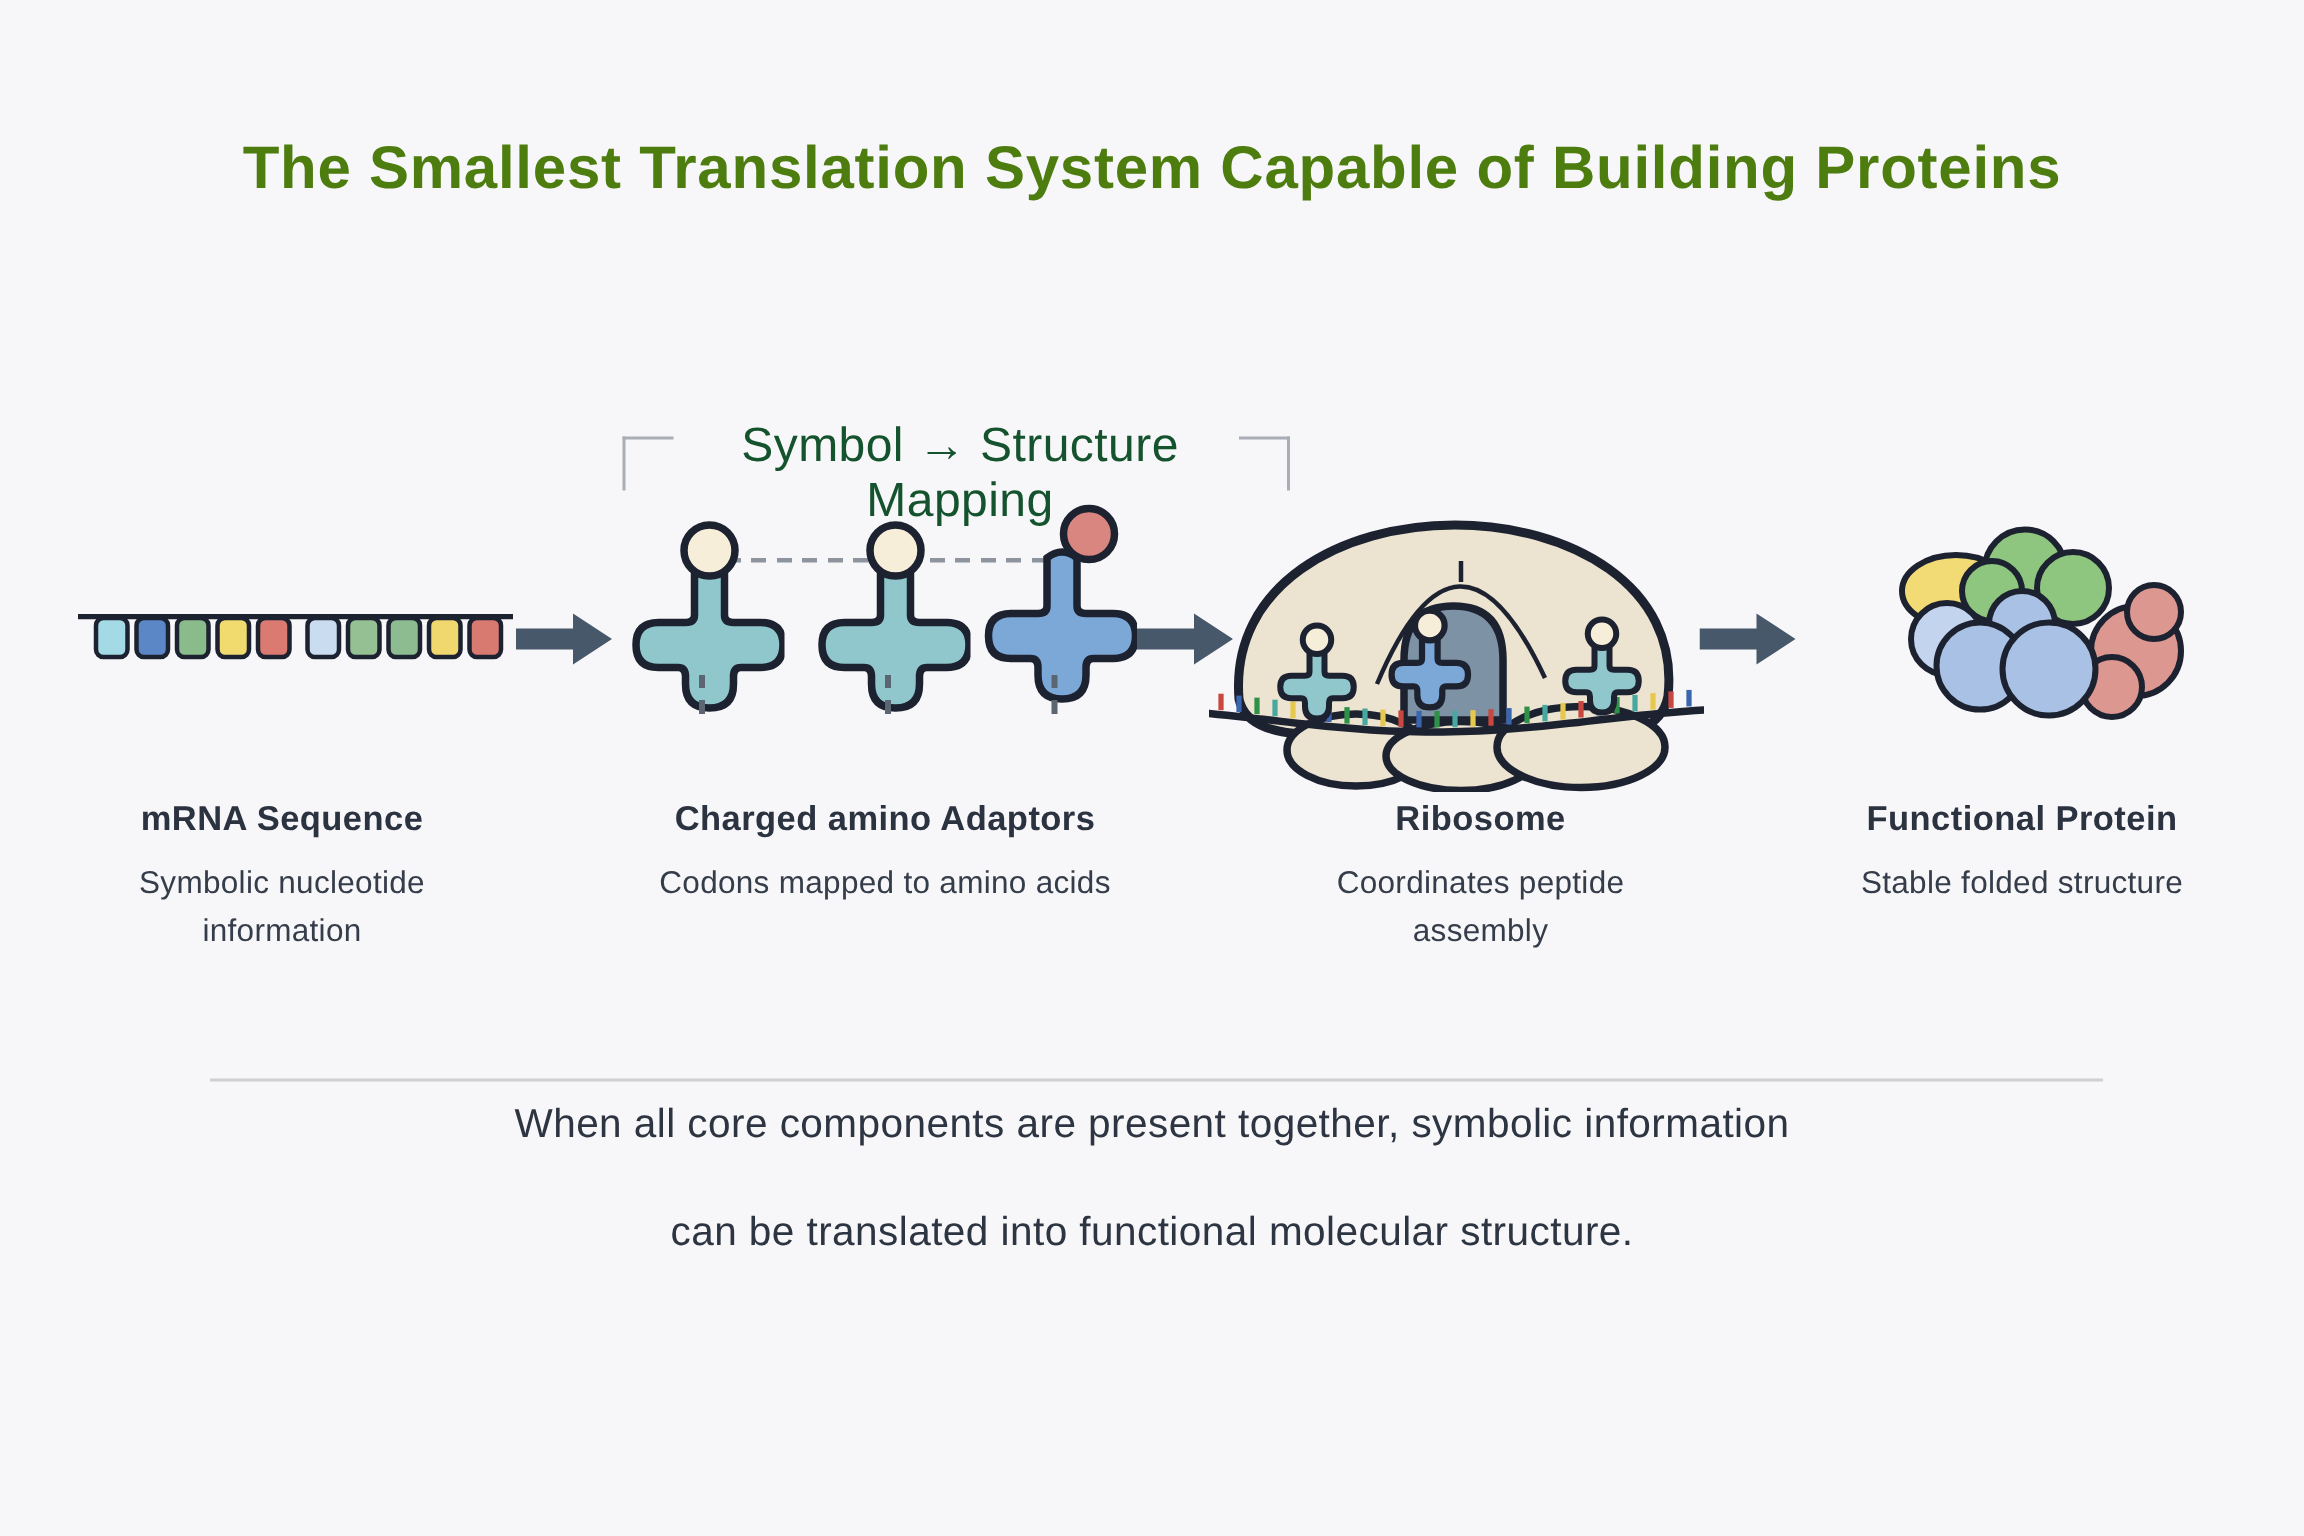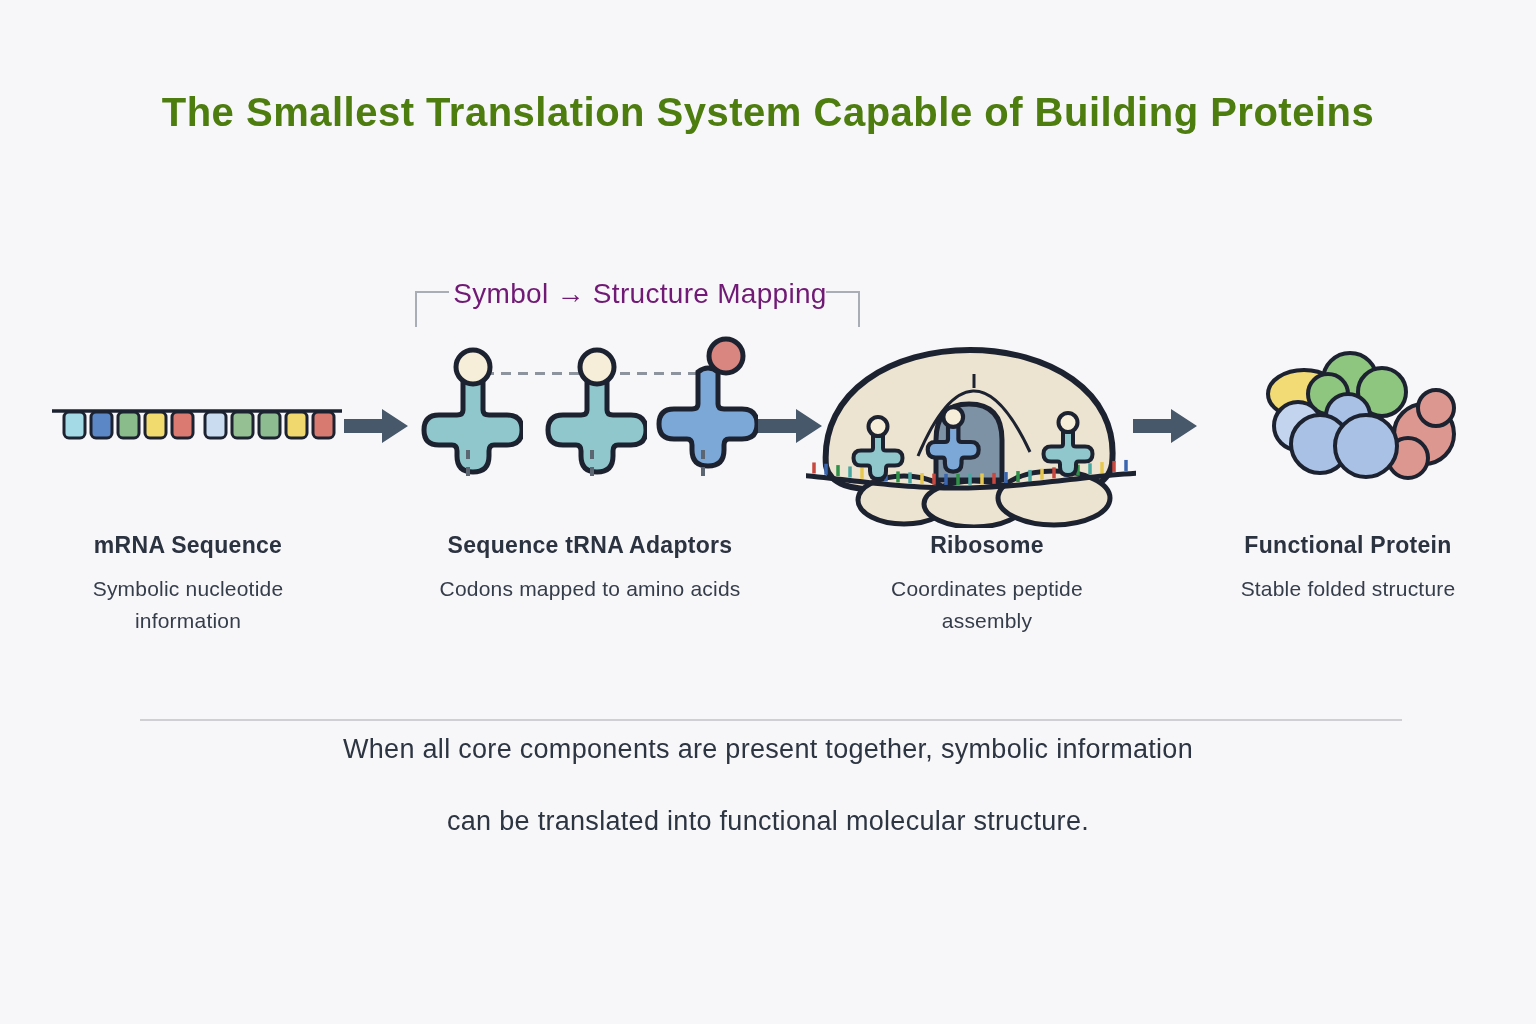--- a/index.html
+++ b/index.html
@@ -9,21 +9,21 @@
     font-family:"Liberation Sans", sans-serif;
     color:#2c3340;
   }
   .abs{position:absolute;}
   .title{
     top:90px;left:0;width:1536px;text-align:center;
     font-size:40px;font-weight:600;letter-spacing:0.5px;color:#4d7c0f;margin:0;
   }
   .bracket-label{
     top:278px;left:440px;width:400px;text-align:center;
-    font-size:28px;font-weight:400;color:#701a75;letter-spacing:0.3px;
+    font-size:32px;font-weight:400;color:#14532d;letter-spacing:0.3px;
   }
   .bracket-corner{width:32px;height:34px;top:291px;}
   .bracket-corner.left{left:415px;border-top:2px solid #a9aeb6;border-left:2px solid #a9aeb6;}
   .bracket-corner.right{left:826px;border-top:2px solid #a9aeb6;border-right:2px solid #a9aeb6;}
   .h-dashes{
     top:372px;left:484px;width:240px;height:3px;
     background:repeating-linear-gradient(to right,#8d949d 0 10px,transparent 10px 17px);
   }
   .v-dashes{
     top:450px;width:4px;height:32px;
@@ -157,21 +157,21 @@
   <circle cx="96" cy="74" r="22" stroke="#1d2230" stroke-width="4" fill="#a9c1e5"></circle>
   <circle cx="68" cy="102" r="29" stroke="#1d2230" stroke-width="4" fill="#a9c1e5"></circle>
   <circle cx="114" cy="104" r="31" stroke="#1d2230" stroke-width="4" fill="#a9c1e5"></circle>
 </svg>
 
 <div class="abs stage-label" style="left:38px;top:532px;width:300px;">
   <h2>mRNA Sequence</h2>
   <p style="padding:0 30px;">Symbolic nucleotide information</p>
 </div>
 <div class="abs stage-label" style="left:390px;top:532px;width:400px;">
-  <h2>Sequence tRNA Adaptors</h2>
+  <h2>Charged amino Adaptors</h2>
   <p>Codons mapped to amino acids</p>
 </div>
 <div class="abs stage-label" style="left:837px;top:532px;width:300px;">
   <h2>Ribosome</h2>
   <p style="padding:0 40px;">Coordinates peptide assembly</p>
 </div>
 <div class="abs stage-label" style="left:1178px;top:532px;width:340px;">
   <h2>Functional Protein</h2>
   <p>Stable folded structure</p>
 </div>

